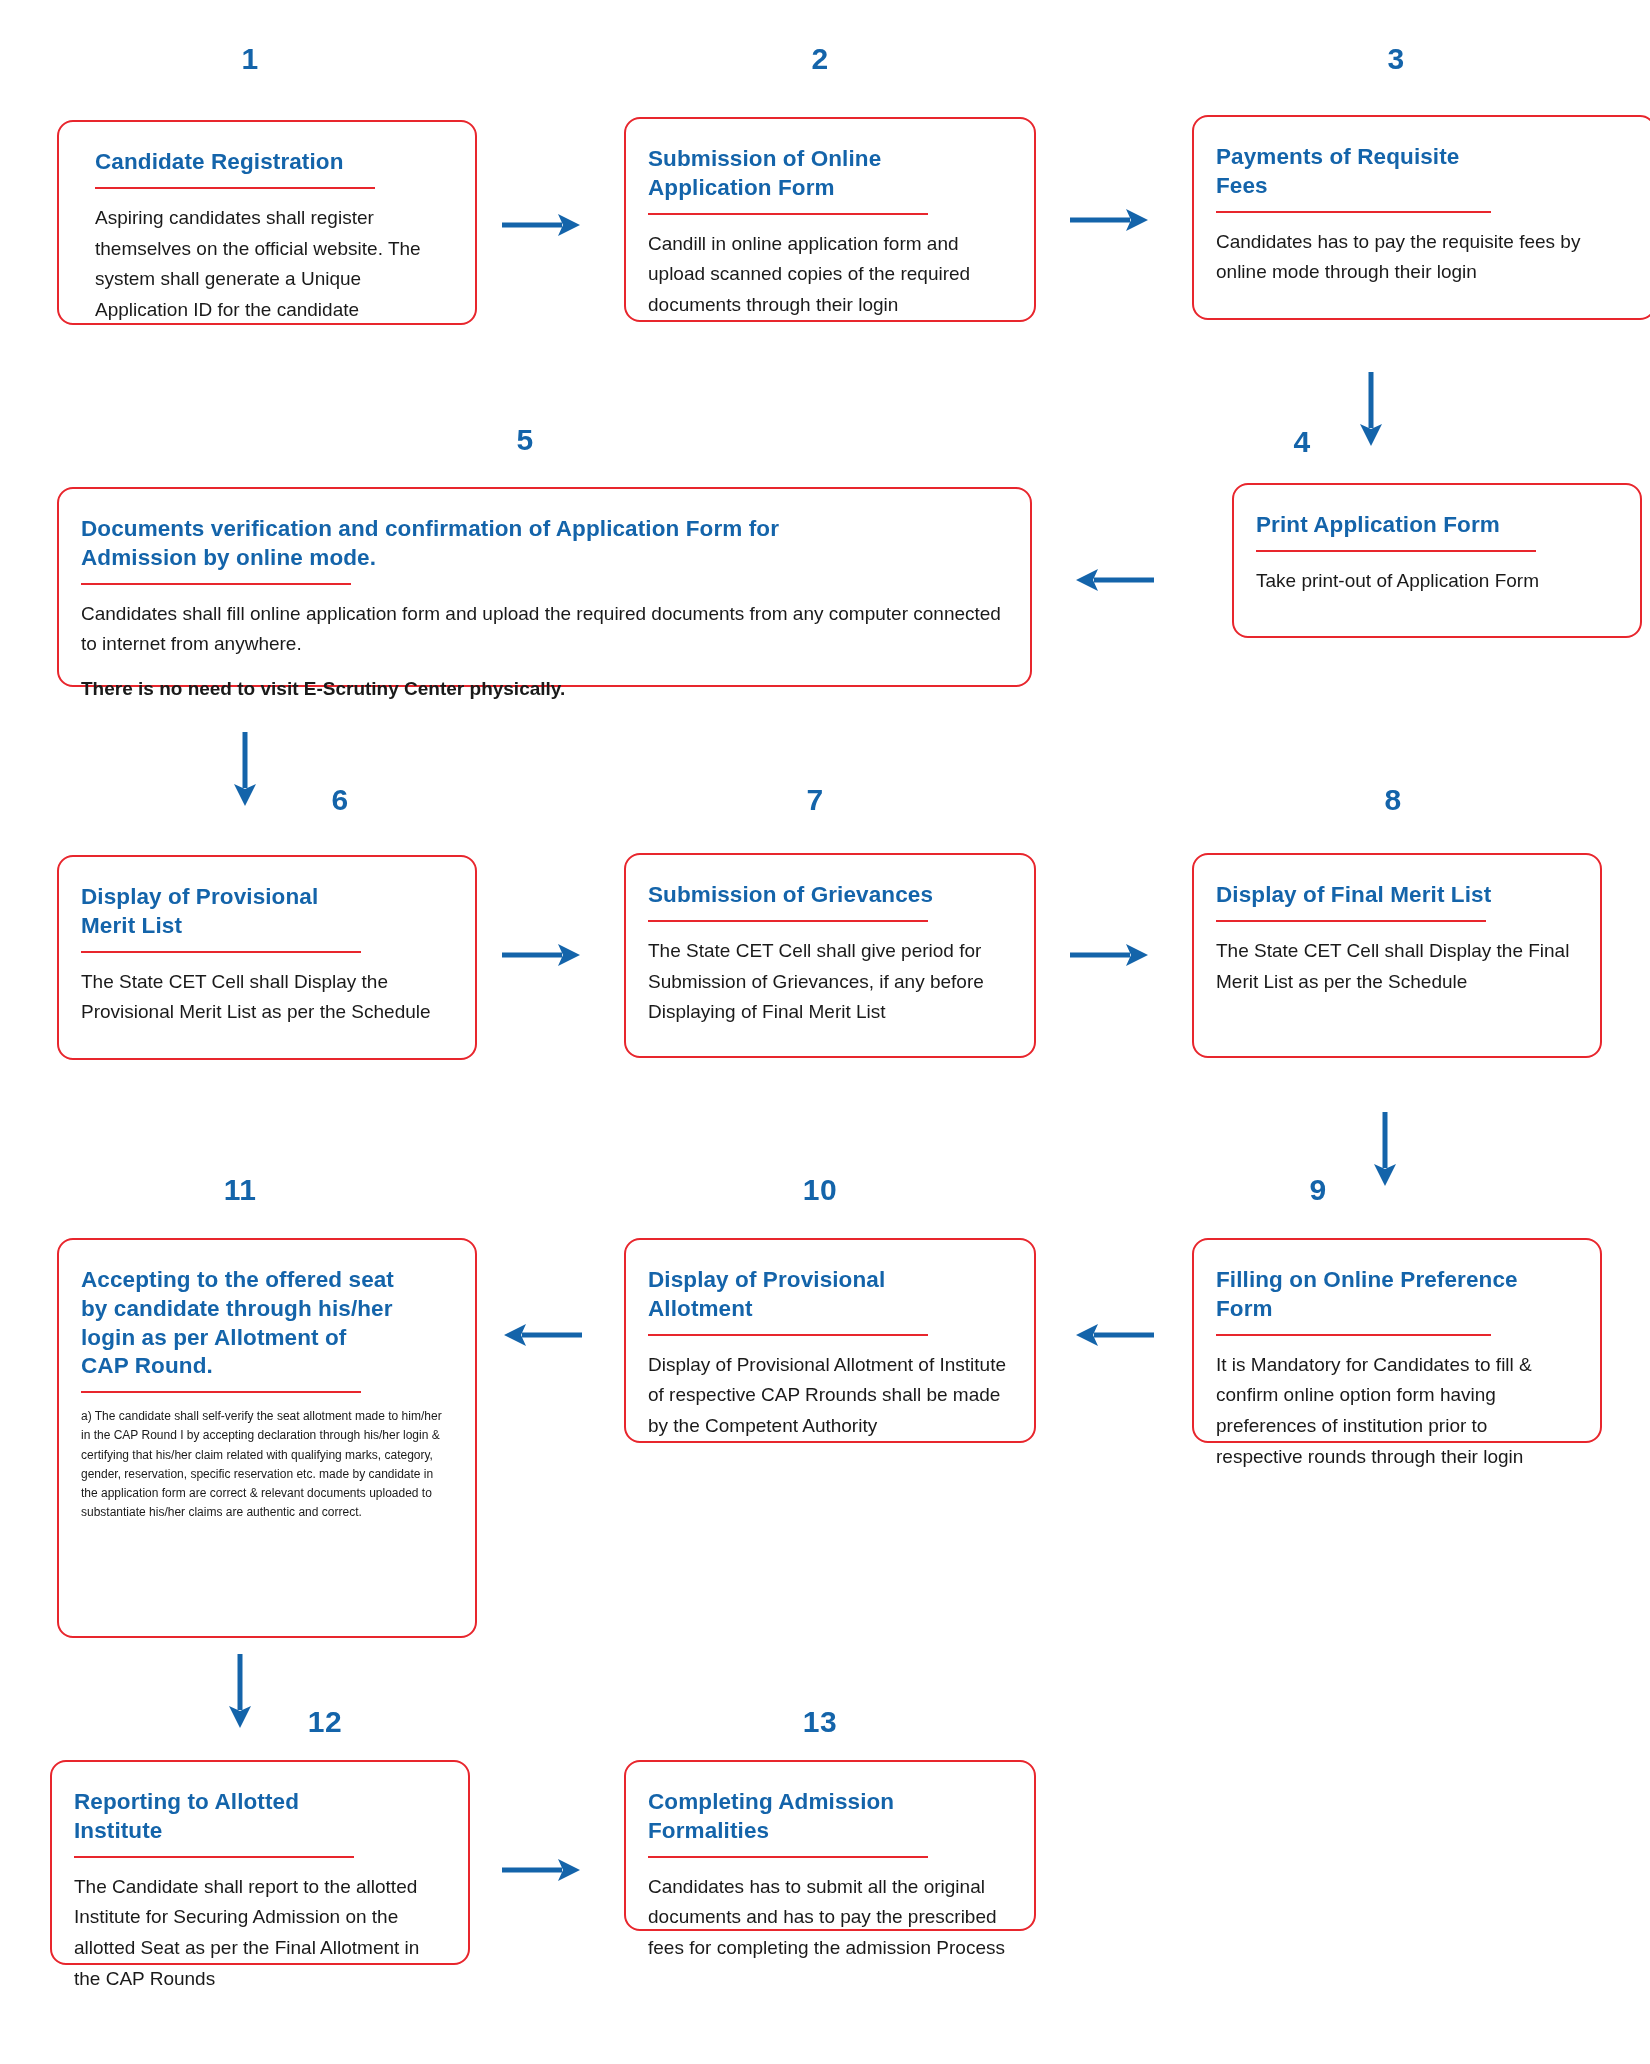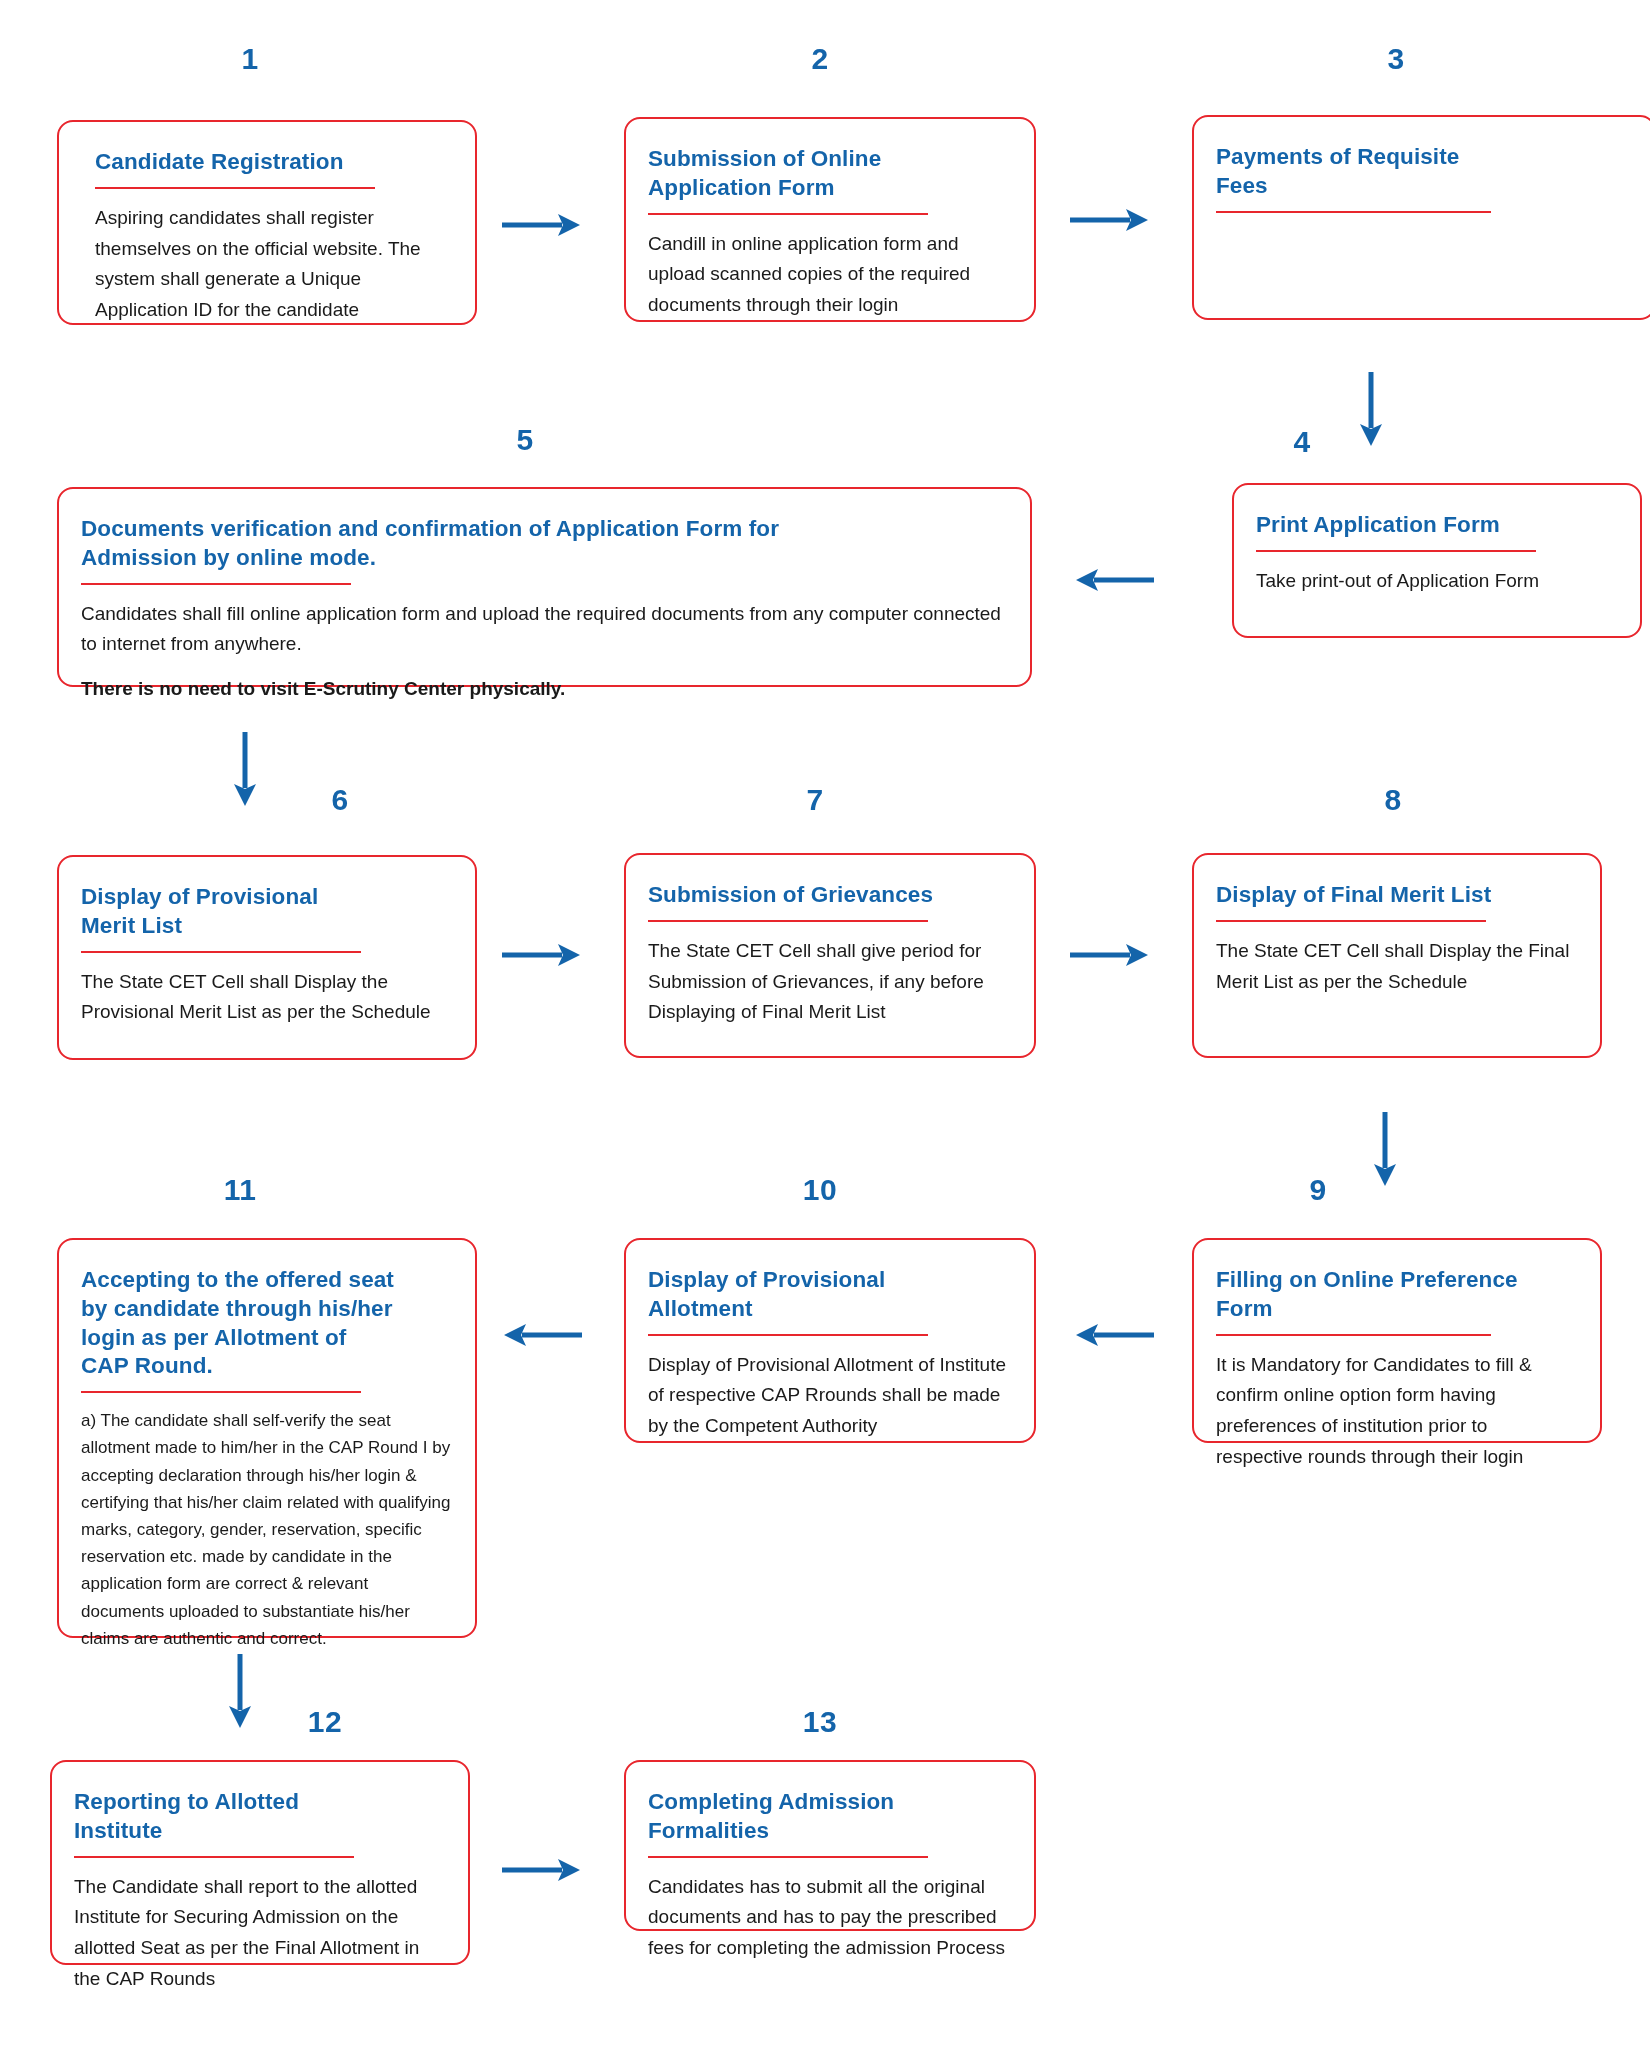--- a/index.html
+++ b/index.html
@@ -108,21 +108,21 @@
   #arr-10-11 { left: 500px;  top: 1320px; }
   #arr-11-12 { left: 225px;  top: 1652px; }
   #arr-12-13 { left: 500px;  top: 1855px; }
 
   
   #card-5 .title-rule { width: 270px; }
   #card-3 .title-rule { width: 275px; }
   #card-9 .title-rule { width: 275px; }
   #card-8 .title-rule { width: 270px; }
   #card-11 .title-rule { width: 280px; }
-  #card-11 .card-body { font-size: 17px; line-height: 1.60; }
+  #card-11 .card-body { font-size: 12px; line-height: 1.60; }
 </style>
 </head>
 <body>
 
 <div id="canvas">
 
   <div class="step-num" id="num-1">1</div>
   <div class="step-num" id="num-2">2</div>
   <div class="step-num" id="num-3">3</div>
   <div class="step-num" id="num-4">4</div>
@@ -146,20 +146,21 @@
     <div class="card-title">Submission of Online
 Application Form</div>
     <hr class="title-rule">
     <div class="card-body">Candill in online application form and upload scanned copies of the required documents through their login</div>
   </div>
 
   <div class="card" id="card-3">
     <div class="card-title">Payments of Requisite
 Fees</div>
     <hr class="title-rule">
+    <div class="card-body">Candidates has to pay the requisite fees by online mode through their login</div>
   </div>
 
   <div class="card" id="card-4">
     <div class="card-title">Print Application Form</div>
     <hr class="title-rule">
     <div class="card-body">Take print-out of Application Form</div>
   </div>
 
   <div class="card" id="card-5">
     <div class="card-title">Documents verification and confirmation of Application Form for

